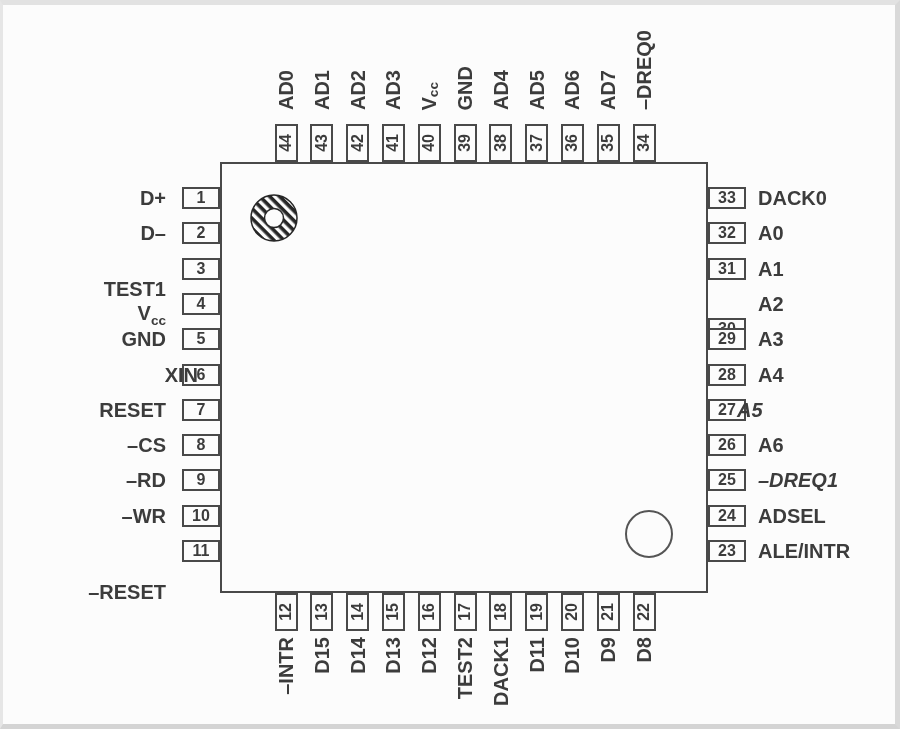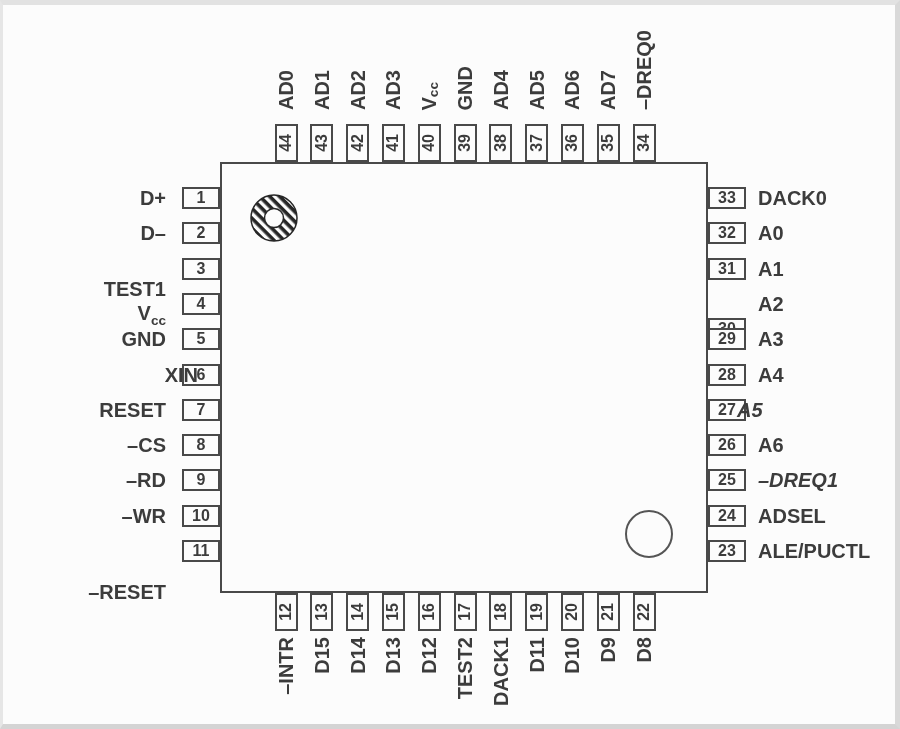--- a/index.html
+++ b/index.html
@@ -227,21 +227,21 @@
         <span class="pin-number">25</span>
       </div>
       <div class="pin-label side-right" style="left: 755px; top: 463.4px; font-style: italic;"><span>–DREQ1</span></div>
       <div class="pin-box horiz" style="left: 705px; top: 499.7px;">
         <span class="pin-number">24</span>
       </div>
       <div class="pin-label side-right" style="left: 755px; top: 498.7px;"><span>ADSEL</span></div>
       <div class="pin-box horiz" style="left: 705px; top: 535px;">
         <span class="pin-number">23</span>
       </div>
-      <div class="pin-label side-right" style="left: 755px; top: 534px;"><span>ALE/PUCTL</span></div>
+      <div class="pin-label side-right" style="left: 755px; top: 534px;"><span>ALE/INTR</span></div>
       <div class="pin-box vert" style="left: 271.5px; top: 588px;">
         <span class="pin-number vtext">12</span>
       </div>
       <div class="pin-label side-bottom" style="left: 271px; top: 632px;"><span>–INTR</span></div>
       <div class="pin-box vert" style="left: 307.3px; top: 588px;">
         <span class="pin-number vtext">13</span>
       </div>
       <div class="pin-label side-bottom" style="left: 306.8px; top: 632px;"><span>D15</span></div>
       <div class="pin-box vert" style="left: 343.1px; top: 588px;">
         <span class="pin-number vtext">14</span>

